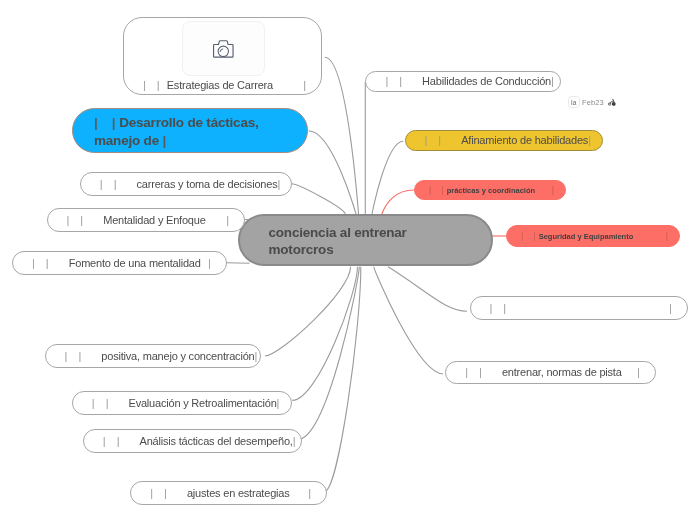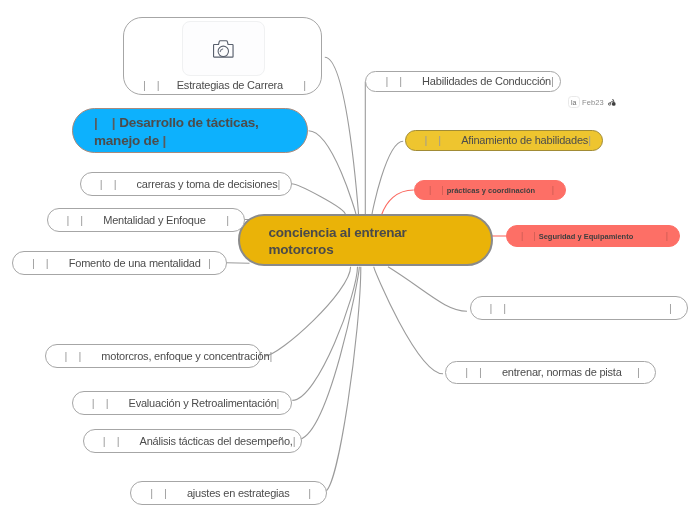--- a/index.html
+++ b/index.html
@@ -11,21 +11,21 @@
         border:1px solid #a6a6a6;background:#ffffff;color:#4c4c4c;
         white-space:nowrap;font-size:11px;letter-spacing:-0.2px;}
   .row{position:absolute;left:0;top:0;right:0;bottom:0;display:flex;
        align-items:center;justify-content:flex-start;padding:0 15px 0 19px;}
   .row .lab{margin-left:20px;}
   .row .bar:last-child{margin-left:auto;}
   .bar{color:#9a9a9a;font-size:11px;letter-spacing:0;}
   .barpair{display:inline-flex;align-items:center;}
   .gap{display:inline-block;width:11px;}
   .lab{white-space:nowrap;}
-  .center{background:#eab308;border:2px solid #8a8a8a;font-weight:bold;
+  .center{background:#a3a3a3;border:2px solid #8a8a8a;font-weight:bold;
           font-size:13.5px;line-height:17px;white-space:normal;letter-spacing:-0.2px;}
   .centertext{position:absolute;left:28.5px;top:8px;width:180px;color:#4a4a4a;}
   .blue{background:#0db1fd;border:1.5px solid #a98a7c;font-weight:bold;
         font-size:13.5px;line-height:18px;white-space:normal;}
   .bluetext{position:absolute;left:21px;top:5px;white-space:normal;width:190px;letter-spacing:-0.2px;}
   .bluetext .bar{font-size:13.5px;font-weight:bold;color:#5a5a5a;}
   .bluetext .gap{width:14px;}
   .bluetext .lab,.centertext .lab{white-space:normal;}
   .yellow{background:#eec52f;border:1.5px solid #a18b35;}
   .red{background:#fd6f66;border:1px solid #fd6f66;font-weight:bold;font-size:7.5px;
@@ -33,21 +33,21 @@
   .red .bar{color:#c85a52;font-size:9px;font-weight:normal;}
   .red .row{padding:0 11px 0 14px;}
   .red .gap{width:10px;}
   .red .lab{margin-left:3px;}
   .imgcard{border-radius:19px;}
   .imgbox{position:absolute;left:58.3px;top:3.8px;width:83.3px;height:55px;
           background:#fdfdfe;border:1px solid #f0f1f2;border-radius:8px;
           display:flex;align-items:center;justify-content:center;box-sizing:border-box;}
   .imgrow{position:absolute;left:0;right:0;bottom:0;height:18px;display:flex;
           align-items:center;justify-content:flex-start;padding:0 15px 0 19.5px;}
-  .imgrow .lab{margin-left:17px;}
+  .imgrow .lab{margin-left:7px;}
   .imgrow .bar:last-child{margin-left:auto;}
   .anno{position:absolute;display:flex;align-items:center;}
   .badge{width:11.5px;height:12.5px;border:1px solid #e9e9e9;border-radius:3.5px;
          display:flex;align-items:center;justify-content:center;box-sizing:border-box;
          font-size:7px;color:#6d6d6d;background:#fff;letter-spacing:0;line-height:1;}
   .annodate{font-size:7.5px;color:#8c8c8c;margin-left:2.5px;letter-spacing:.1px;}
   .annoicon{margin-left:4.5px;display:flex;align-items:center;}
 </style>
 </head>
 <body>
@@ -143,21 +143,21 @@
   </div>
 </div>
 
 <div class="node" style="left:44.6px;top:344px;width:216.4px;height:24px;">
   <div class="row">
     <span class="barpair">
           <span class="bar">|</span>
           <span class="gap"></span>
           <span class="bar">|</span>
         </span>
-    <span class="lab">motorcros, enfoque y concentración</span>
+    <span class="lab">positiva, manejo y concentración</span>
     <span class="bar">|</span>
   </div>
 </div>
 
 <div class="node" style="left:71.8px;top:390.6px;width:220.4px;height:24px;">
   <div class="row">
     <span class="barpair">
           <span class="bar">|</span>
           <span class="gap"></span>
           <span class="bar">|</span>

